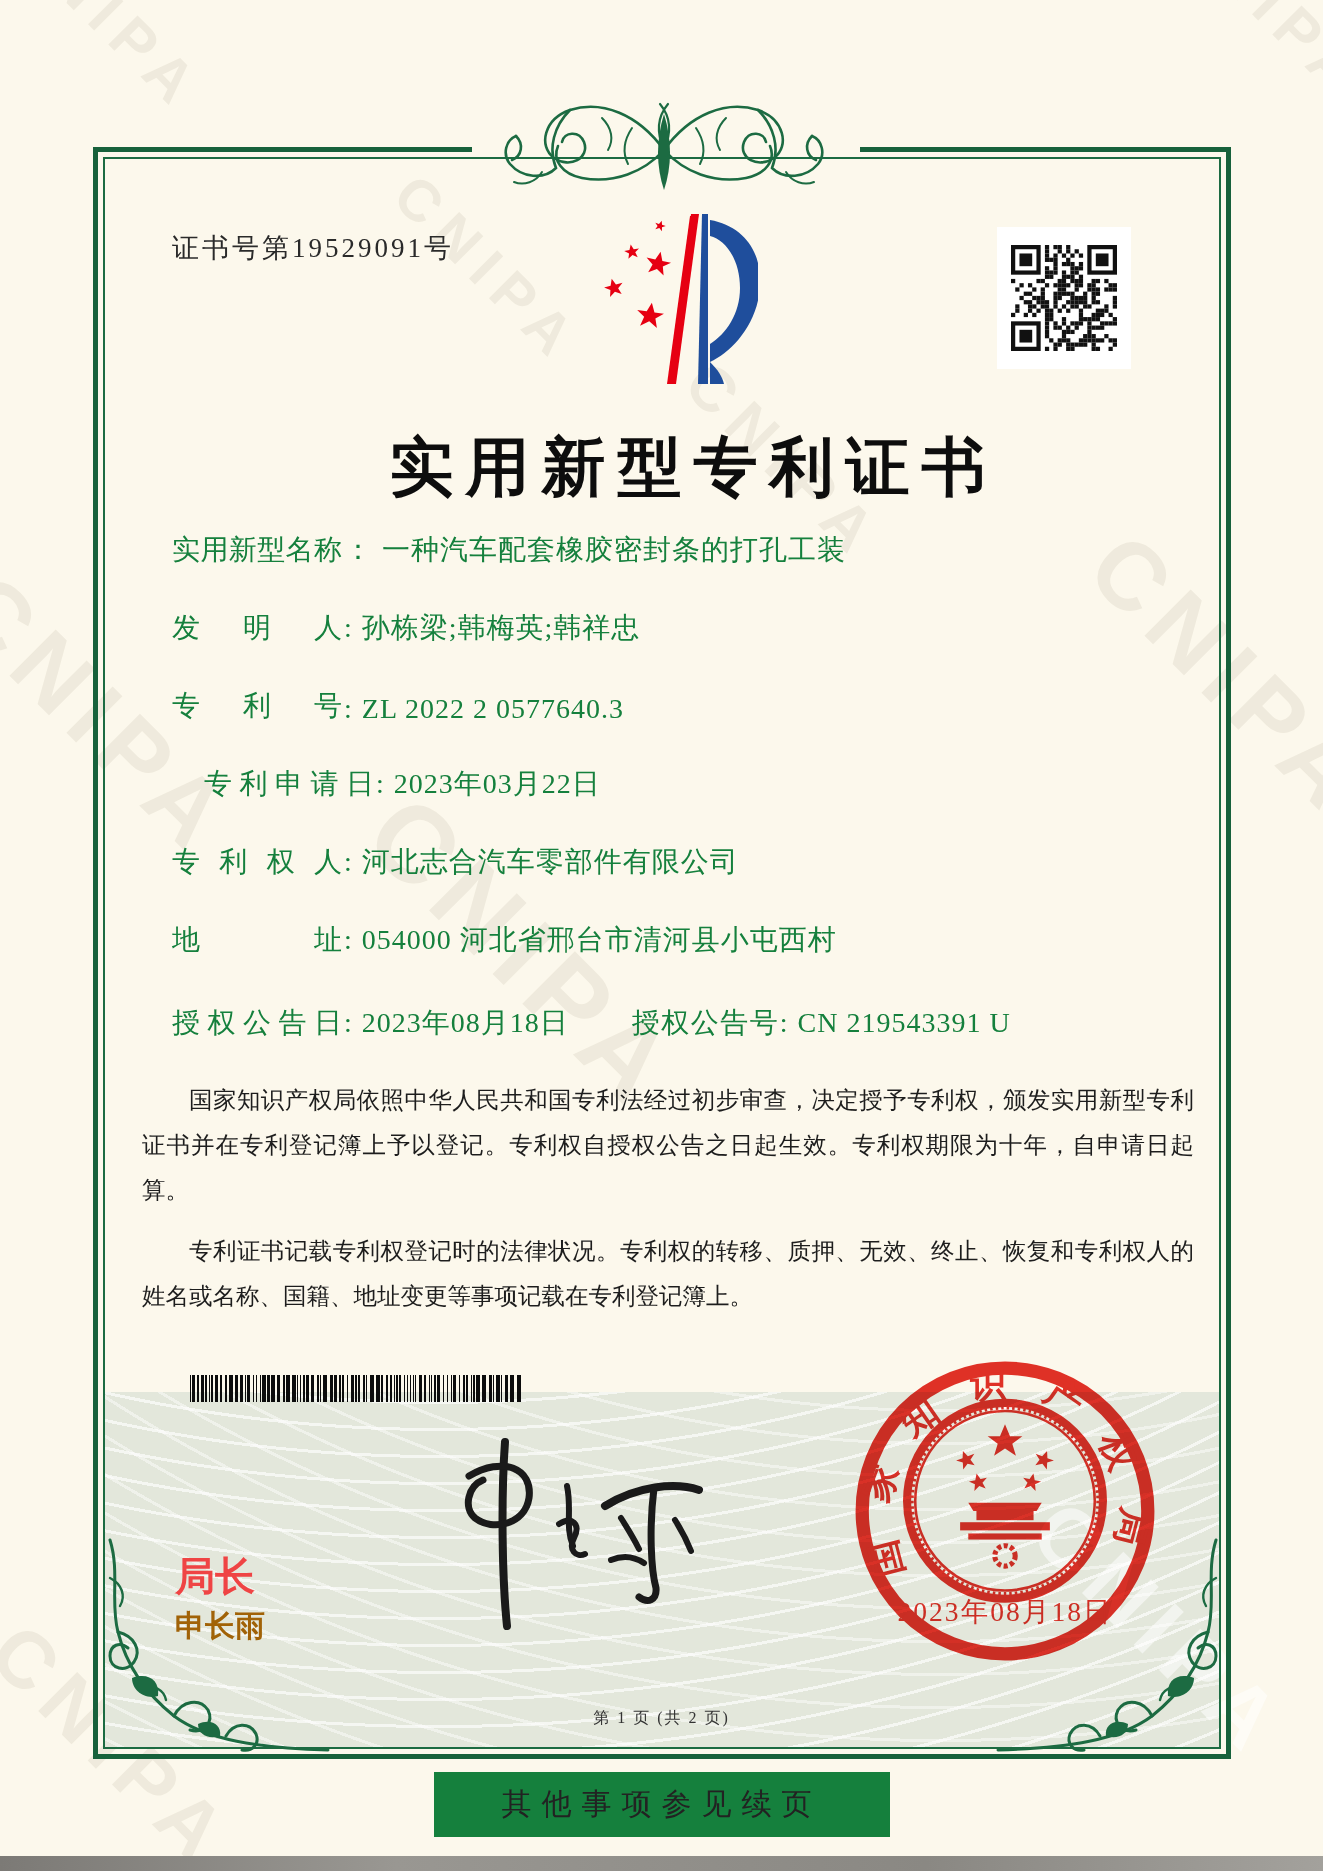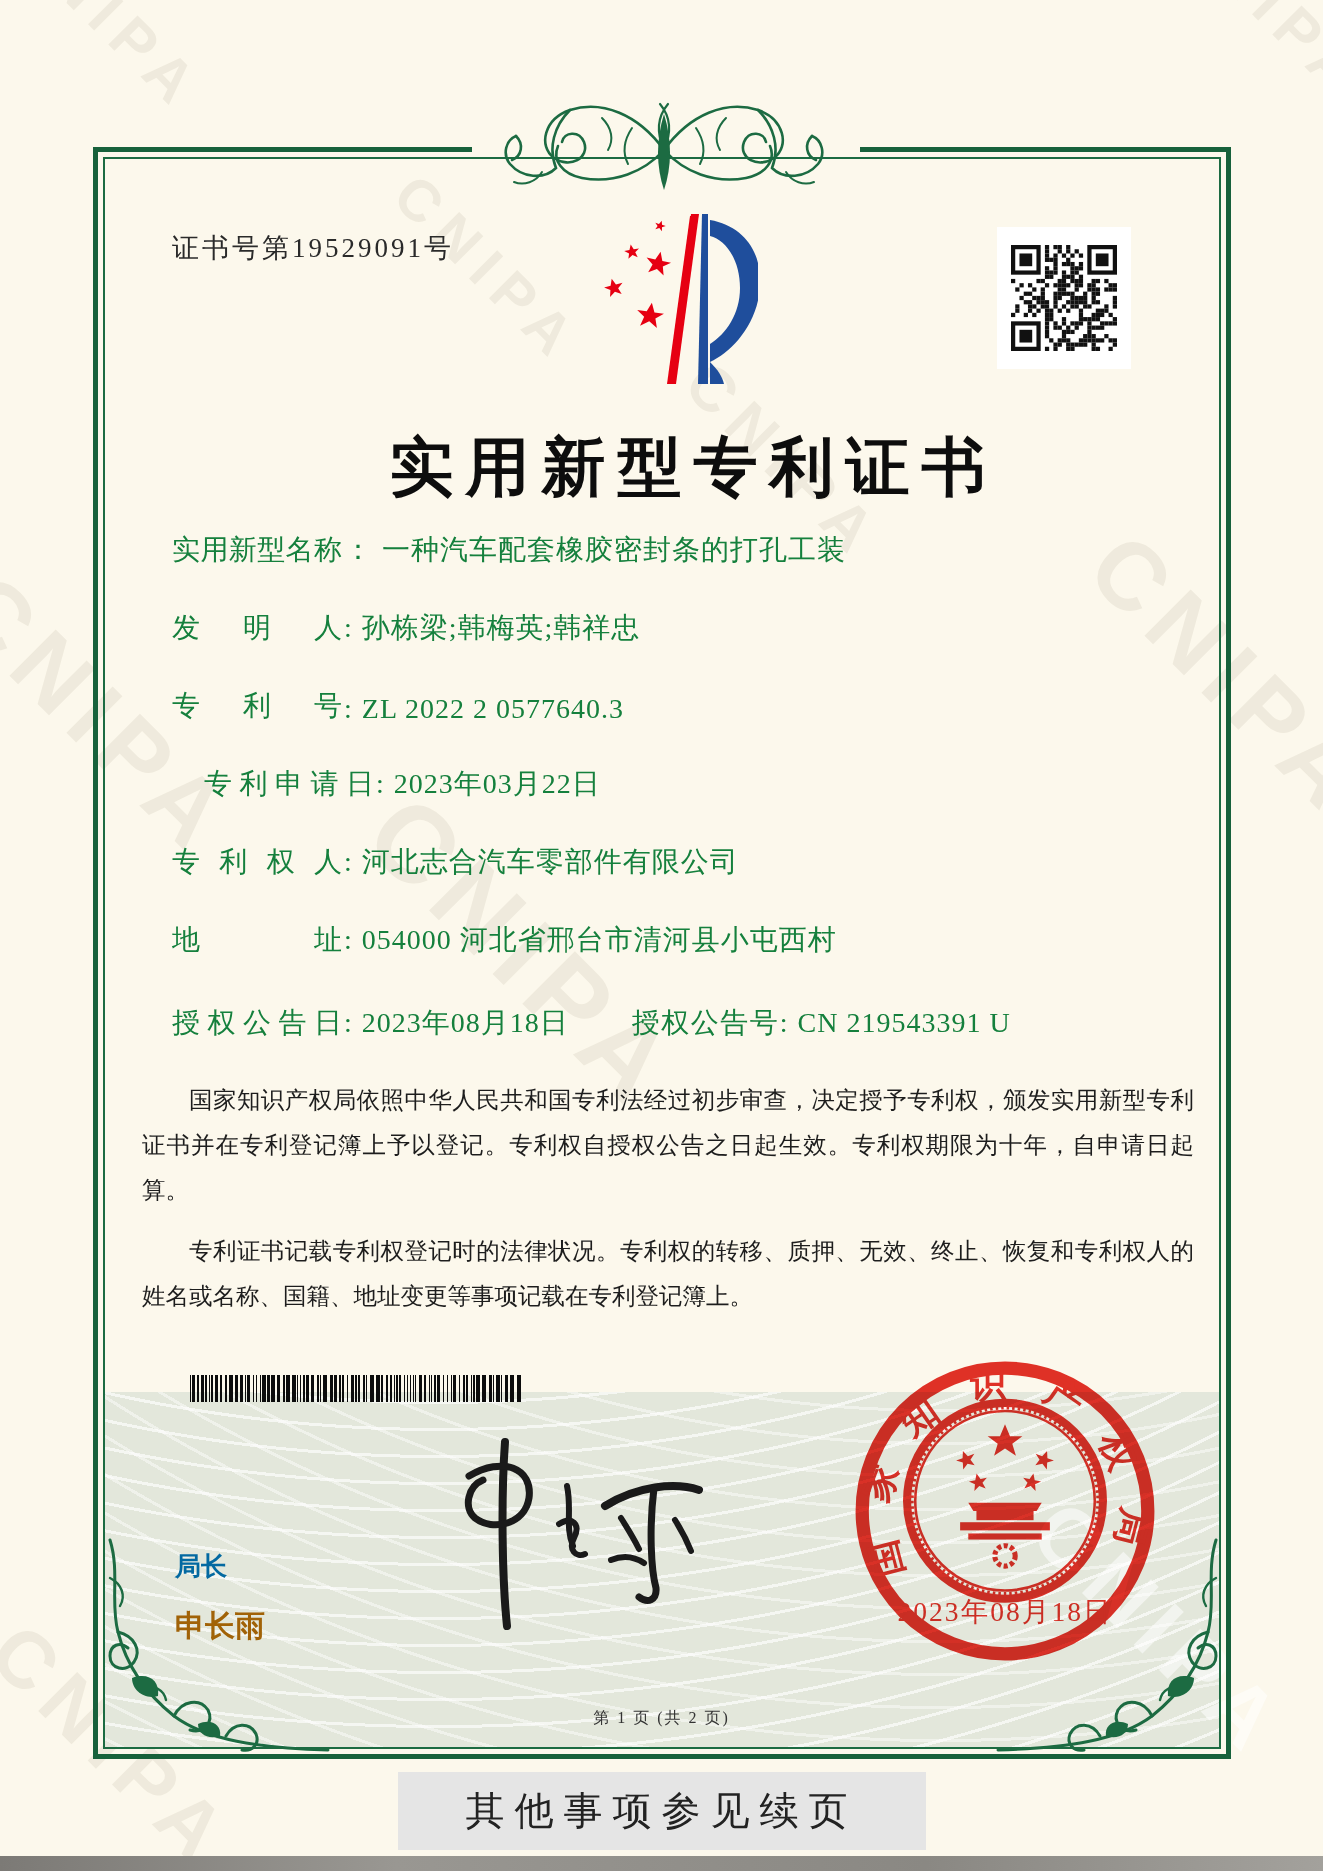--- a/index.html
+++ b/index.html
@@ -33,29 +33,29 @@
   
   .body-text{position:absolute;left:142px;top:1078px;width:1052px;z-index:2;}
   .body-text p{margin:0 0 16px 0;font-size:23.5px;line-height:45px;text-indent:2em;text-align:justify;color:#1d1d1d;}
   
   .guilloche{position:absolute;left:105px;top:1392px;width:1114px;height:355px;z-index:1;background-color:#e3e7db;
      background-image:
        repeating-radial-gradient(circle at 30% -1500px, rgba(255,255,255,0) 0 24px, rgba(255,255,255,.65) 24px 27px),
        repeating-radial-gradient(circle at 75% -1300px, rgba(255,255,255,0) 0 30px, rgba(255,255,255,.45) 30px 33px);}
   .barcode{position:absolute;left:190px;top:1375px;width:335px;height:27px;z-index:2;}
   .director-title{position:absolute;left:175px;top:1549px;font-family:"Liberation Sans","DejaVu Sans",sans-serif;
-                  font-weight:700;font-size:26px;color:#0369a1;z-index:2;}
+                  font-weight:700;font-size:40px;color:#ef4444;z-index:2;}
   .director-name{position:absolute;left:175px;top:1606px;font-family:Liberation Sans, sans-serif;
                  font-weight:700;font-size:30px;color:#a16207;z-index:2;}
   .signature{position:absolute;left:355px;top:1428px;width:370px;height:225px;z-index:2;}
   .seal{position:absolute;left:852px;top:1358px;width:306px;height:306px;z-index:3;opacity:.94;mix-blend-mode:multiply;}
   .page-info{position:absolute;left:0;top:1708px;width:100%;text-align:center;font-size:16px;
              letter-spacing:2px;color:#333;z-index:2;}
-  .cont-box{position:absolute;left:50%;transform:translateX(-50%);top:1772px;background:#e5e5e5;
-            padding:12px 68px;font-size:39px;letter-spacing:10px;color:#222;z-index:4;white-space:nowrap;}
+  .cont-box{position:absolute;left:50%;transform:translateX(-50%);top:1772px;background:#15803d;
+            padding:12px 68px;font-size:30px;letter-spacing:10px;color:#222;z-index:4;white-space:nowrap;}
   .bottom-bar{position:absolute;left:0;top:1856px;width:100%;height:15px;z-index:5;
               background:linear-gradient(90deg,#7c7a76,#999792 30%,#8a8883 70%,#a3a19c);}
 </style>
 </head>
 <body>
 
 <div class="page">
 
   <span class="wm" style="left:-14px;top:-20px;font-size:60px;">CNIPA</span>
   <span class="wm" style="left:1150px;top:-30px;font-size:60px;">CNIPA</span>

